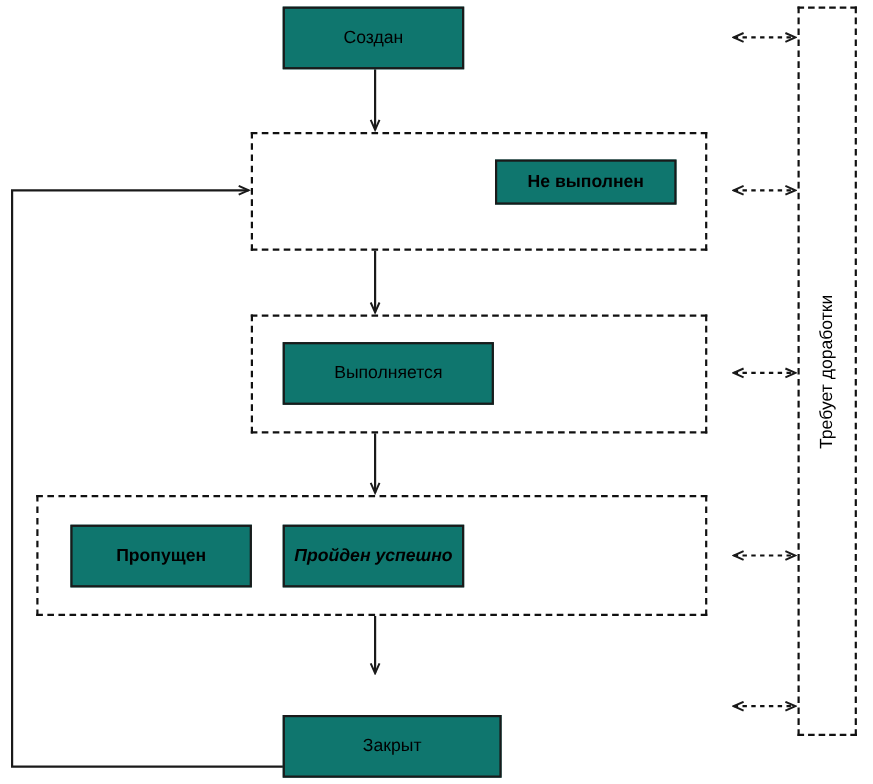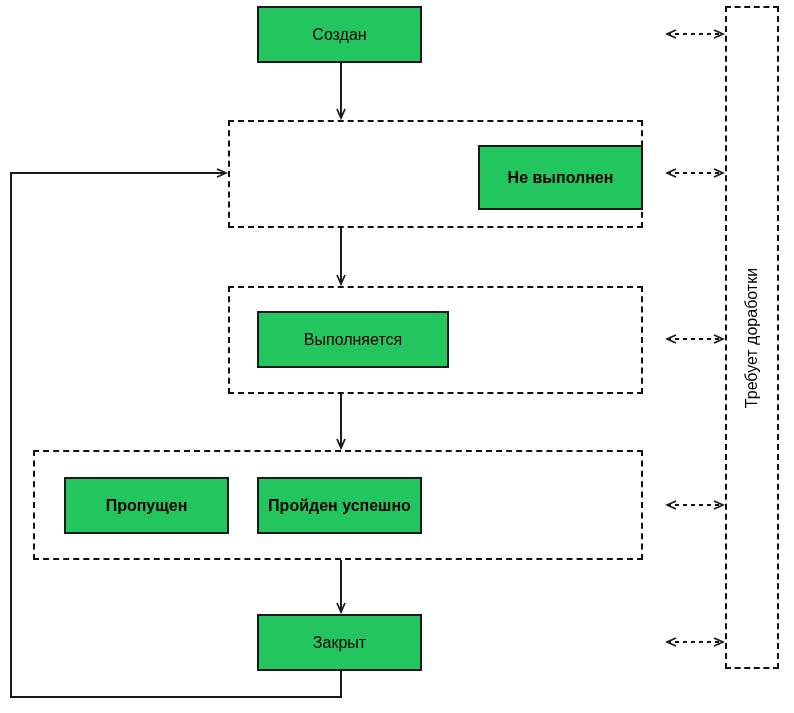--- a/index.html
+++ b/index.html
@@ -19,21 +19,21 @@
     position: absolute;
     left: 0;
     top: 0;
     width: 794px;
     height: 713px;
     pointer-events: none;
   }
   .node-box {
     position: absolute;
     border: 2px solid #1a1a1a;
-    background: #22c55e;
+    background: #0f766e;
     box-sizing: border-box;
     display: flex;
     align-items: center;
     justify-content: center;
     text-align: center;
     color: #000000;
     font-size: 16px;
     line-height: 1.25;
     z-index: 3;
   }
@@ -114,29 +114,29 @@
     </g>
   </svg>
 
   <div class="group-box" style="left:228px; top:120px; width:415px; height:108px;"></div>
   <div class="group-box" style="left:228px; top:286px; width:415px; height:108px;"></div>
   <div class="group-box" style="left:33px; top:450px; width:610px; height:110px;"></div>
 
   <div class="node-box" style="left:257px; top:6px; width:165px; height:57px;">Создан</div>
 
 
-  <div class="node-box bold" style="left:450px; top:145px; width:165px; height:65px;margin-left:28px;">Не выполнен</div>
+  <div class="node-box bold" style="left:450px; top:145px; width:165px; height:41px;">Не выполнен</div>
 
   <div class="node-box" style="left:257px; top:311px; width:192px; height:57px;text-align:center;">Выполняется</div>
 
 
   <div class="node-box bold" style="left:64px; top:477px; width:165px; height:57px;">Пропущен</div>
 
-  <div class="node-box bold" style="left:257px; top:477px; width:165px; height:57px;">Пройден успешно</div>
+  <div class="node-box bold" style="left:257px; top:477px; width:165px; height:57px;font-style:italic;">Пройден успешно</div>
 
 
-  <div class="node-box" style="left:257px; top:614px; width:165px; height:57px;">Закрыт</div>
+  <div class="node-box" style="left:257px; top:650px; width:199px; height:57px;">Закрыт</div>
 
   <div class="side-panel" style="left:725px; top:6px; width:54px; height:663px;">
     <span class="side-panel-label">Требует доработки</span>
   </div>
 
 </div>
 
 </body></html>

